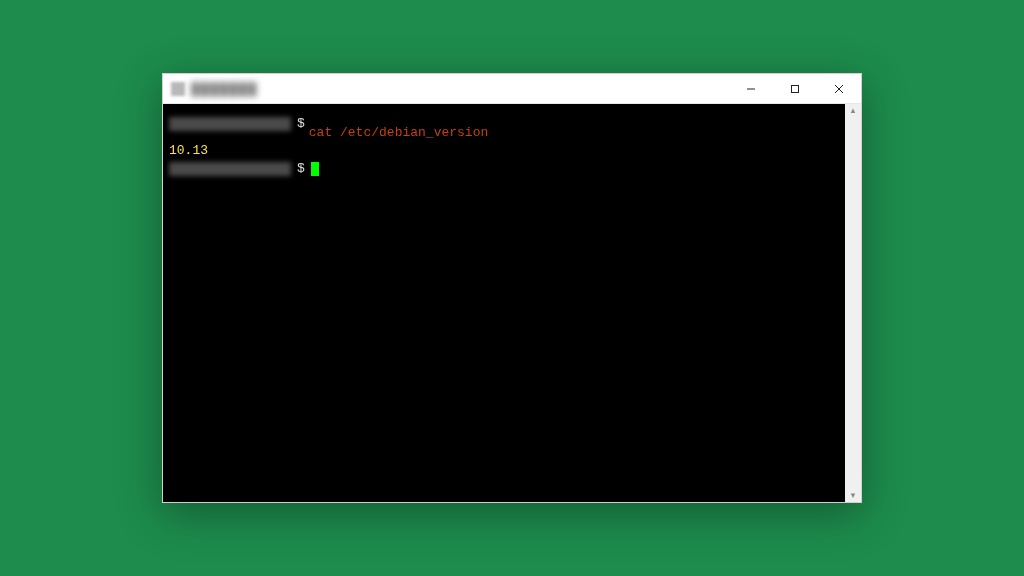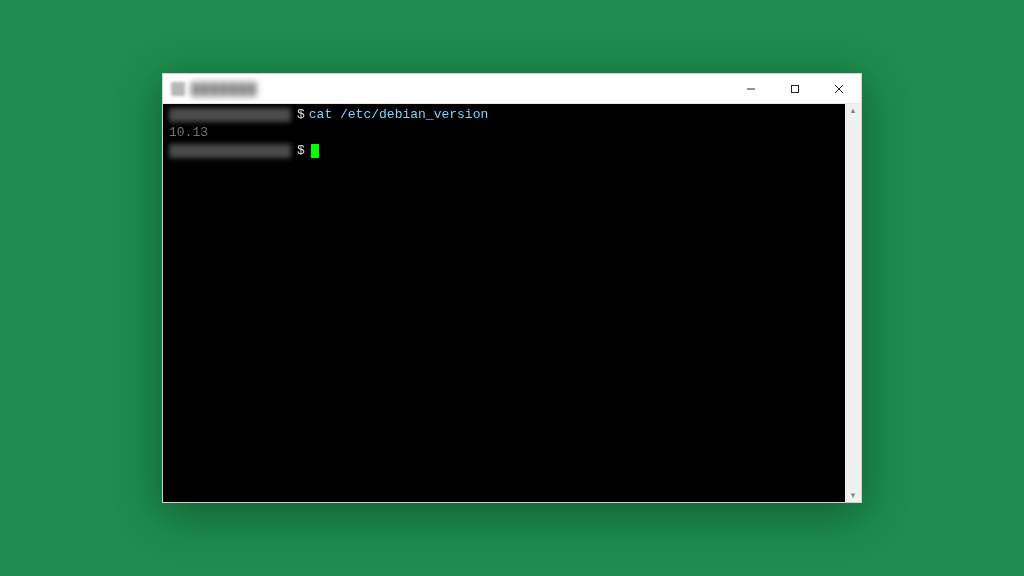--- a/index.html
+++ b/index.html
@@ -101,24 +101,25 @@
       border-radius: 1px;
       height: 14px;
     }
     .bp1 { width: 122px; }
     .bp2 { width: 122px; }
     .prompt-dollar {
       color: #e0e0e0;
       margin: 0 4px 0 6px;
     }
     .cmd {
-      color: #7dd3fc;
+      color: #c2410c;
+      margin-top: 18px;
     }
     .output {
-      color: #737373;
+      color: #fde047;
     }
     .cursor {
       display: inline-block;
       width: 8px;
       height: 14px;
       background: #00ff00;
       margin-left: 2px;
       vertical-align: middle;
     }
     .scrollbar {

